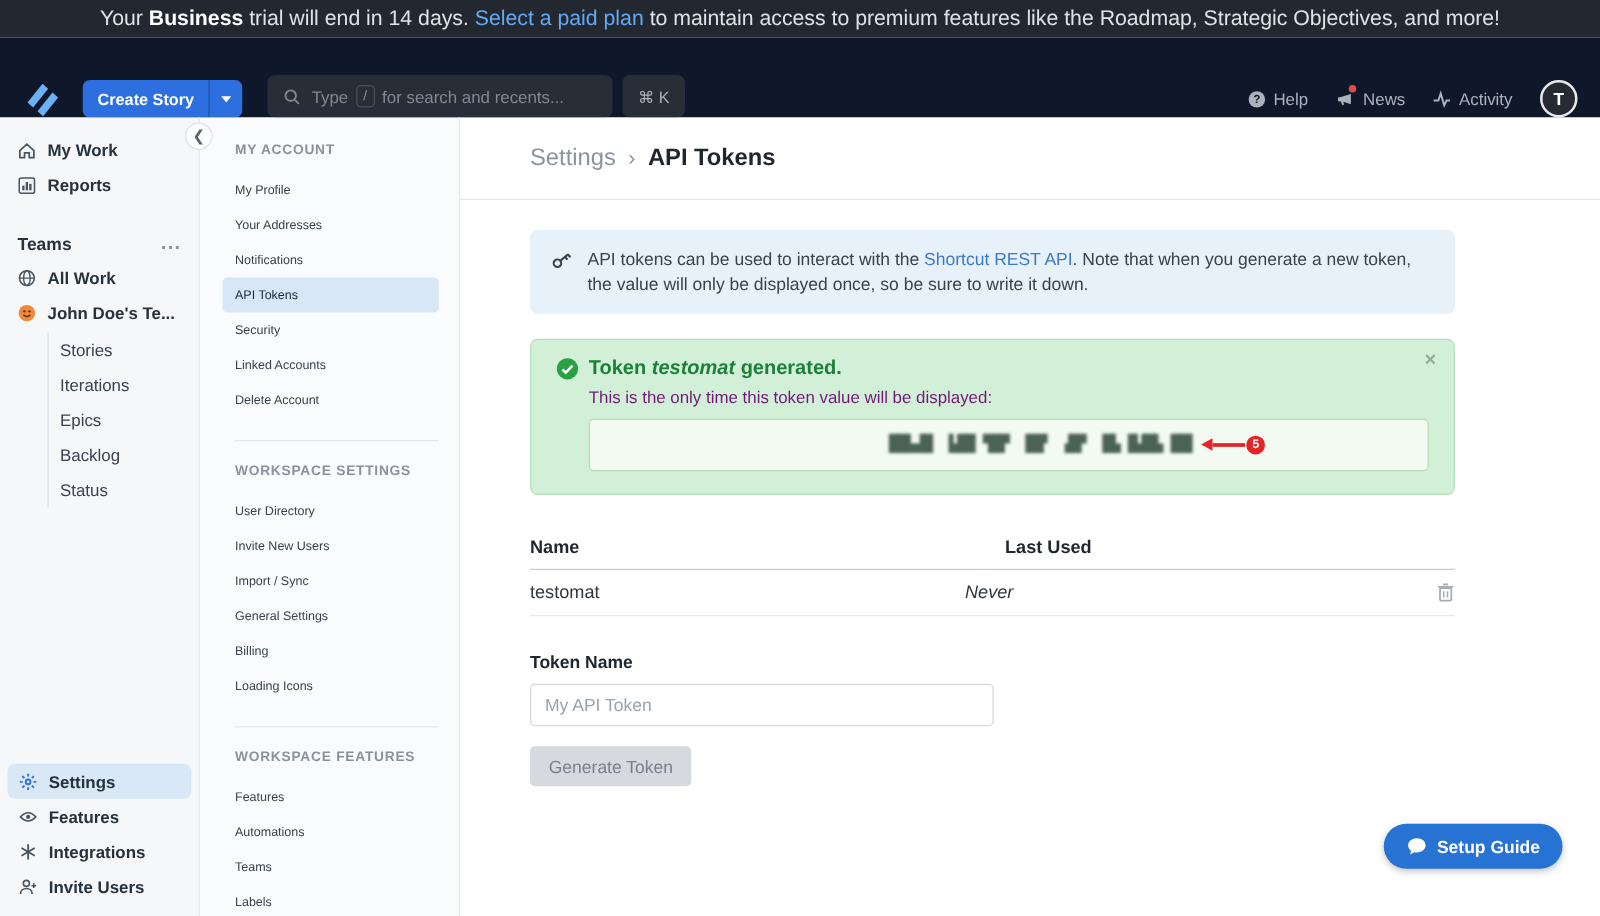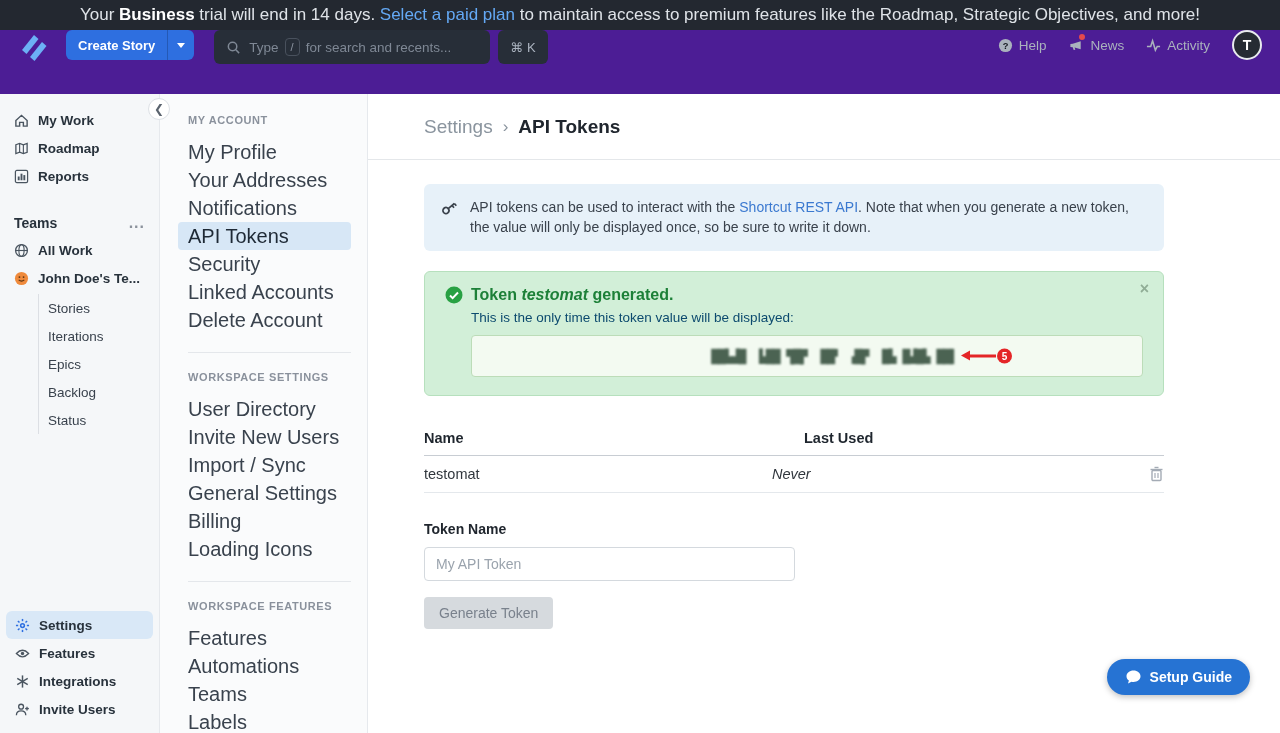--- a/index.html
+++ b/index.html
@@ -8,21 +8,21 @@
   [data-interactable="true"] { cursor:pointer; }
   .app { width:1280px; height:733px; display:flex; flex-direction:column; position:relative; }
 
   
   .banner { height:30px; background:#232830; color:#dfe3e8; font-size:17px;
             display:flex; align-items:center; justify-content:center; white-space:pre; flex:0 0 auto; }
   .banner b { color:#ffffff; }
   .banner a { color:#64a9f5; text-decoration:none; }
 
   
-  .navbar { height:64px; background:#4c1d95; display:flex; align-items:flex-start; padding:0 18px; flex:0 0 auto; }
+  .navbar { height:64px; background:#0f172a; display:flex; align-items:flex-end; padding:0 18px; flex:0 0 auto; }
   .logo { width:32px; height:32px; margin-right:16px; flex:0 0 auto; }
   .create-btn { display:flex; align-items:stretch; height:30px; border-radius:6px; overflow:hidden; margin-right:20px; }
   .create-main { background:#2e6fe0; color:#fff; font-size:13px; font-weight:700; display:flex; align-items:center; padding:0 12px; }
   .create-caret { background:#2e6fe0; border-left:1px solid #2459b6; display:flex; align-items:center; padding:0 9px; }
   .caret-down { width:0; height:0; border-left:4px solid transparent; border-right:4px solid transparent; border-top:5px solid #fff; }
   .search { display:flex; align-items:center; background:#272e38; border-radius:6px; height:34px; width:276px; padding:0 12px; color:#7f8895; font-size:13.5px; }
   .search .ph { white-space:pre; }
   .slash-box { border:1px solid #49515d; border-radius:4px; font-size:11px; padding:0 5px; margin:0 6px; color:#8d95a2; line-height:16px; }
   .kbd-box { background:#272e38; border-radius:6px; height:34px; display:flex; align-items:center; padding:0 12px; color:#aab3bf; font-size:13px; margin-left:8px; }
   .nav-right { margin-left:auto; display:flex; align-items:center; gap:22px; color:#aab2bd; font-size:13.5px; }
@@ -45,42 +45,42 @@
   .teams-head .dots { color:#8b929c; font-weight:700; letter-spacing:1px; }
   .sub-list { margin:2px 0 0 38px; border-left:1px solid #dcdfe4; }
   .sub-item { height:28px; display:flex; align-items:center; padding-left:9px; font-size:13.5px; color:#39424d; }
   .side-bottom { position:absolute; left:6px; right:6px; bottom:10px; }
   .side-bottom .side-item { border-radius:6px; padding:0 9px; }
   .side-bottom .active { background:#d9e8f7; }
 
   
   .settings-nav { width:208px; background:#fafbfc; border-right:1px solid #e6e9ed; padding:20px 16px 0 28px; flex:0 0 auto; overflow:hidden; }
   .sec-head { font-size:11px; font-weight:700; letter-spacing:0.6px; color:#8a919c; margin-bottom:12px; }
-  .sec-item { font-size:20px; color:#39424d; height:28px; display:flex; align-items:center; padding-left:0; }
+  .sec-item { font-size:10px; color:#39424d; height:28px; display:flex; align-items:center; padding-left:0; }
   .sec-item.active { background:#d7e7f6; border-radius:4px; margin-left:-10px; padding-left:10px; width:calc(100% + 10px); color:#1e2935; }
   .sec-divider { border:none; border-top:1px solid #e4e7eb; margin:18px 0 18px 0; }
 
   
   .main { flex:1; background:#fff; position:relative; overflow:hidden; }
   .main-header { height:66px; border-bottom:1px solid #e4e7ea; display:flex; align-items:center; padding-left:56px; }
   .crumb-parent { font-size:19px; color:#8a949e; }
   .crumb-sep { font-size:17px; color:#8a949e; margin:0 10px; }
   .crumb-current { font-size:19px; font-weight:700; color:#20262e; }
   .main-body { padding:24px 0 0 56px; }
   .col { width:740px; }
 
   .info-box { background:#e7f1f9; border-radius:6px; padding:13px 16px; display:flex; gap:12px; font-size:14px; color:#3a424c; line-height:1.45; }
   .info-box a { color:#3b79d0; text-decoration:none; }
   .key-ic { flex:0 0 auto; margin-top:2px; transform:rotate(-40deg); }
 
   .success-box { margin-top:20px; background:#d2efd8; border:1px solid #b6e0bd; border-radius:6px; padding:14px 20px 18px 20px; position:relative; }
   .success-title { display:flex; align-items:center; gap:8px; font-size:16px; font-weight:700; color:#1d8038; }
   .success-title i { font-style:italic; }
   .success-close { position:absolute; top:8px; right:14px; font-size:16px; color:#90ad96; font-weight:700; }
-  .success-sub { margin:6px 0 0 26px; font-size:13.5px; color:#0c4a6e; }
+  .success-sub { margin:6px 0 0 26px; font-size:13.5px; color:#701a75; }
   .token-box { margin:10px 0 0 26px; height:42px; background:#f3faf1; border:1px solid #bcdcb8; border-radius:4px; position:relative; }
   .redacted { position:absolute; right:185px; top:50%; transform:translateY(-50%); font-family:"DejaVu Sans Mono", monospace;
               font-size:13px; letter-spacing:-1px; color:#4b6352; filter:blur(1.1px); white-space:pre; }
   .anno { position:absolute; right:130px; top:50%; transform:translateY(-50%); display:flex; align-items:center; }
   .anno-head { width:0; height:0; border-top:5px solid transparent; border-bottom:5px solid transparent; border-right:9px solid #e42527; }
   .anno-line { width:26px; height:3px; background:#e42527; }
   .anno-circle { width:15px; height:15px; border-radius:50%; background:#e42527; color:#fff; font-size:10px; font-weight:700;
                  display:flex; align-items:center; justify-content:center; margin-left:1px; }
 
   .tok-table { margin-top:26px; }
@@ -160,28 +160,20 @@
   <div class="content-row" data-interactable="false">
 
     <div class="sidebar" data-interactable="false">
       <div class="collapse-btn" data-interactable="true">❮</div>
 
       <div class="side-item" data-interactable="true">
         <svg width="15" height="15" viewBox="0 0 16 16" data-interactable="false">
           <path d="M2 8l6-5.5L14 8v6h-4v-4H6v4H2z" fill="none" stroke="#4a5560" stroke-width="1.5"></path>
         </svg>
         <span data-interactable="false">My Work</span>
-      </div>
-      <div class="side-item" data-interactable="true">
-        <svg width="15" height="15" viewBox="0 0 16 16" data-interactable="false">
-          <path d="M2 4l4-1.5L10 4l4-1.5V12l-4 1.5L6 12l-4 1.5z" fill="none" stroke="#4a5560" stroke-width="1.4"></path>
-          <line x1="6" y1="2.8" x2="6" y2="12" stroke="#4a5560" stroke-width="1.2"></line>
-          <line x1="10" y1="4" x2="10" y2="13.3" stroke="#4a5560" stroke-width="1.2"></line>
-        </svg>
-        <span data-interactable="false">Roadmap</span>
       </div>
       <div class="side-item" data-interactable="true">
         <svg width="15" height="15" viewBox="0 0 16 16" data-interactable="false">
           <rect x="1.5" y="1.5" width="13" height="13" rx="1.5" fill="none" stroke="#4a5560" stroke-width="1.3"></rect>
           <rect x="4" y="8" width="2" height="4" fill="#4a5560"></rect>
           <rect x="7" y="5" width="2" height="7" fill="#4a5560"></rect>
           <rect x="10" y="6.5" width="2" height="5.5" fill="#4a5560"></rect>
         </svg>
         <span data-interactable="false">Reports</span>
       </div>

